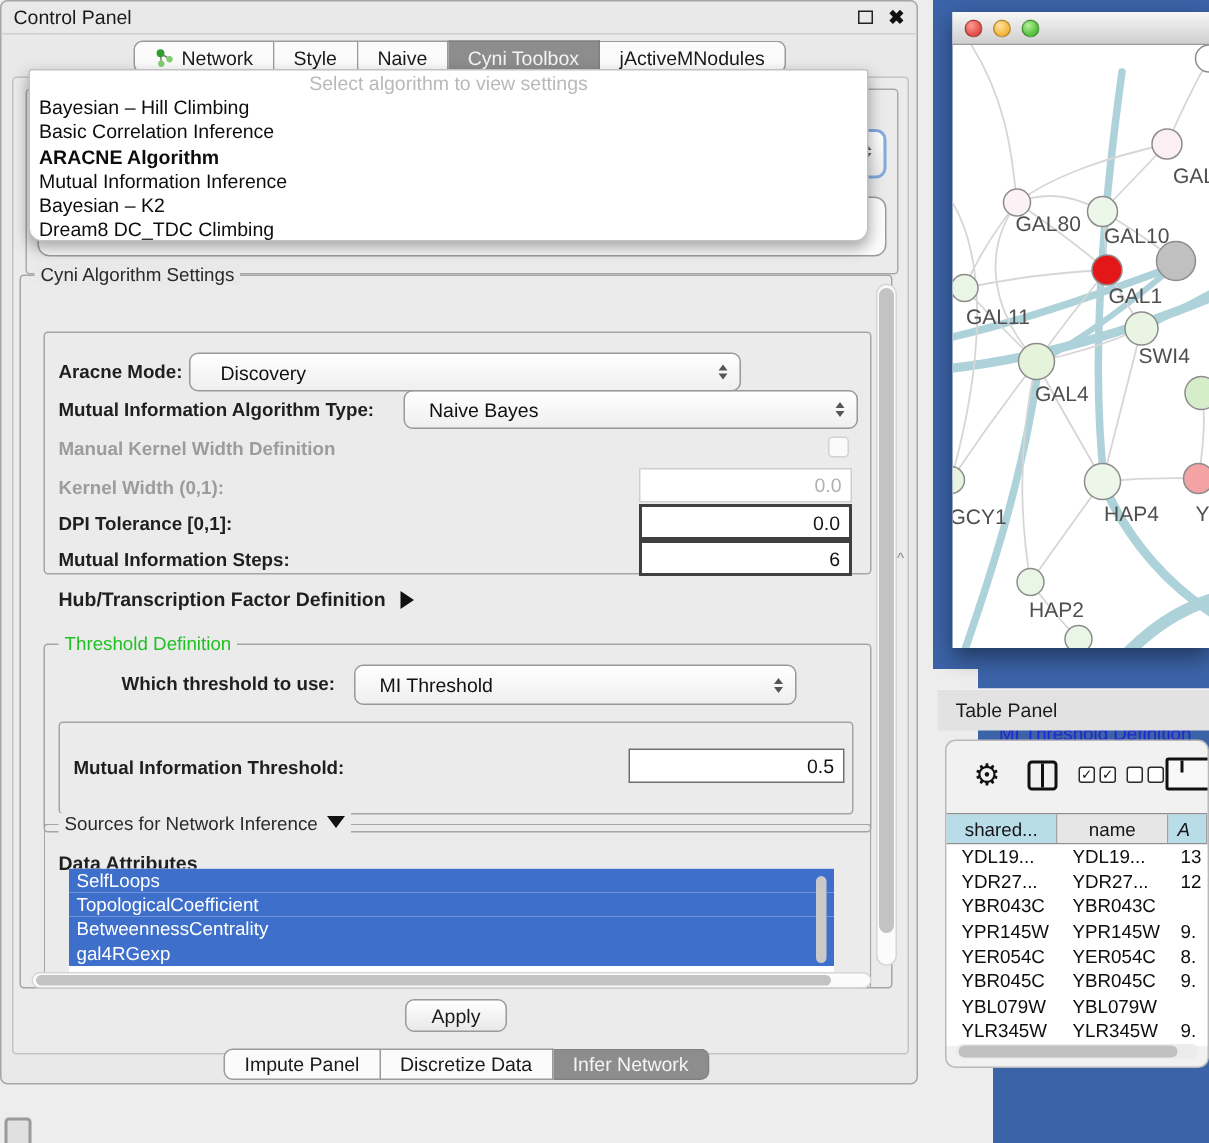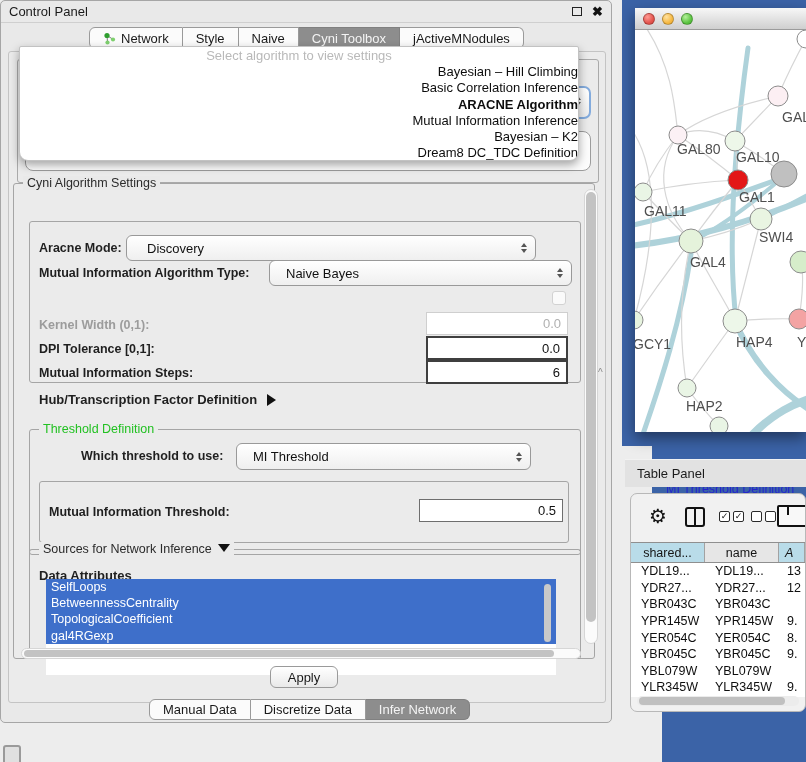--- a/index.html
+++ b/index.html
@@ -38,21 +38,21 @@
        border-radius:7px;background:linear-gradient(#fff,#ededed);}
   .combo-back{position:absolute;left:24px;top:130px;width:566px;height:40px;border:1px solid #9c9c9c;
        border-radius:8px;background:#fcfcfc;display:flex;align-items:center;padding-left:12px;
        font-size:13px;color:#b3b3b3;}
 
   
   .dd{position:absolute;left:18px;top:45px;width:560px;height:115px;background:#fff;z-index:40;
       border:1px solid #c2c2c2;border-radius:2px 2px 9px 9px;box-shadow:0 4px 10px rgba(0,0,0,.35);
       padding-top:1px;overflow:hidden;}
   .dd-ph{text-align:center;font-size:13px;color:#b9b9b9;height:16px;line-height:16px;}
-  .dd-item{font-size:13px;color:#0d0d0d;height:16.3px;line-height:16.3px;padding-left:6px;text-align:right;}
+  .dd-item{font-size:13px;color:#0d0d0d;height:16.3px;line-height:16.3px;padding-left:6px;}
   .dd-item.bold{font-weight:bold;}
 
   
   .group{position:absolute;border:1px solid #a5a5a5;border-radius:3px;}
   .legend{position:absolute;top:-8px;left:9px;background:var(--panel);padding:0 4px;font-size:12.5px;color:#2b2b2b;}
   .legend.win-bg{background:var(--win);}
   .legend.green{color:var(--leg-green);}
   .legend.blue{color:var(--leg-blue);}
 
   .lbl{position:absolute;font-size:12.5px;font-weight:bold;color:#1f1f1f;white-space:nowrap;}
@@ -72,21 +72,21 @@
   .nfield.strong{border:2px solid #3f3f3f;}
   .nfield.soft{border:1px solid #cfcfcf;color:#b0b0b0;}
   .nfield.mid{border:1px solid #6e6e6e;}
   .cb-dis{position:absolute;width:14px;height:14px;border:1px solid #d2d2d2;background:#fafafa;border-radius:3px;}
 
   .arrow-r{display:inline-block;width:0;height:0;border-top:6px solid transparent;border-bottom:6px solid transparent;
       border-left:9px solid #111;margin-left:10px;vertical-align:-2px;}
   .arrow-d{display:inline-block;width:0;height:0;border-left:6px solid transparent;border-right:6px solid transparent;
       border-top:8px solid #111;margin-left:6px;vertical-align:1px;}
 
-  .attr-list{position:absolute;left:45px;top:578px;width:510px;height:96px;background:#fff;overflow:hidden;}
+  .attr-list{position:absolute;left:45px;top:578px;width:510px;height:77px;background:#fff;overflow:hidden;}
   .attr-item{background:var(--sel-blue);color:#fff;font-size:12.5px;height:16.2px;line-height:16.2px;padding-left:5px;}
   .attr-scroll{position:absolute;right:5px;top:5px;width:7px;height:58px;background:#c9c9c9;border-radius:4px;}
 
   
   .vtrack{position:absolute;left:583px;top:188px;width:14px;height:455px;background:#fbfbfb;border:1px solid #d6d6d6;border-radius:7px;}
   .vthumb{position:absolute;left:1px;top:2px;width:10px;height:430px;background:#c3c3c3;border-radius:6px;}
   .htrack{position:absolute;left:20px;top:647px;width:560px;height:11px;background:#fbfbfb;border:1px solid #d6d6d6;border-radius:6px;}
   .hthumb{position:absolute;left:2px;top:1px;width:530px;height:7px;background:#c3c3c3;border-radius:4px;}
 
   .apply{position:absolute;left:269px;top:665px;width:68px;height:22px;border:1px solid #9a9a9a;border-radius:6px;
@@ -195,47 +195,48 @@
     </div>
 
     <div class="dd">
       <div class="dd-ph">Select algorithm to view settings</div>
       <div id="dd-items">
           <div class="dd-item">Bayesian – Hill Climbing</div>
           <div class="dd-item">Basic Correlation Inference</div>
           <div class="dd-item bold">ARACNE Algorithm</div>
           <div class="dd-item">Mutual Information Inference</div>
           <div class="dd-item">Bayesian – K2</div>
-          <div class="dd-item">Dream8 DC_TDC Definition</div>
+          <div class="dd-item">Dream8 DC_TDC Climbing</div>
         </div>
     </div>
 
     <div class="group" style="left:12px;top:182px;width:582px;height:476px;">
       <span class="legend win-bg">Cyni Algorithm Settings</span>
     </div>
 
     <div class="group" style="left:28px;top:220px;width:552px;height:162px;">
       <span class="legend blue">Algorithm Definition</span>
     </div>
     <span class="lbl" style="left:38px;top:240px;">Aracne Mode:</span>
-    <div class="mac-combo" style="left:125px;top:234px;width:410px;height:26px;padding-left:12px;">
+    <div class="mac-combo" style="left:125px;top:234px;width:368px;height:26px;padding-left:12px;">
       <span class="cv">Discovery</span>
       <span class="spin">
           <i class="up"></i>
           <i class="dn"></i>
         </span>
     </div>
     <span class="lbl" style="left:38px;top:265px;">Mutual Information Algorithm Type:</span>
     <div class="mac-combo" style="left:268px;top:259px;width:303px;height:26px;">
       <span class="cv">Naive Bayes</span>
       <span class="spin">
           <i class="up"></i>
           <i class="dn"></i>
         </span>
     </div>
+    <span class="lbl dis" style="left:38px;top:291px;">Manual Kernel Width Definition</span>
     <span class="cb-dis" style="left:551px;top:290px;"></span>
     <span class="lbl dis" style="left:38px;top:317px;">Kernel Width (0,1):</span>
     <div class="nfield soft" style="left:425px;top:311px;width:142px;height:23px;">
       <span>0.0</span>
     </div>
     <span class="lbl" style="left:38px;top:341px;">DPI Tolerance [0,1]:</span>
     <div class="nfield strong" style="left:425px;top:335px;width:142px;height:24px;">
       <span>0.0</span>
     </div>
     <span class="lbl" style="left:38px;top:365px;">Mutual Information Steps:</span>
@@ -266,41 +267,41 @@
       <span>0.5</span>
     </div>
 
     <div class="group" style="left:28px;top:548px;width:552px;height:110px;border-bottom:none;">
       <span class="legend"><span>Sources for Network Inference</span><span class="arrow-d"></span></span>
     </div>
     <span class="lbl" style="left:38px;top:567px;font-size:13px;">Data Attributes</span>
     <div class="attr-list">
       <div id="attr-items">
           <div class="attr-item">SelfLoops</div>
+          <div class="attr-item">TopologicalCoefficient</div>
           <div class="attr-item">BetweennessCentrality</div>
-          <div class="attr-item">TopologicalCoefficient</div>
           <div class="attr-item">gal4RGexp</div>
         </div>
       <span class="attr-scroll"></span>
     </div>
 
     <div class="vtrack">
         <div class="vthumb"></div>
       </div>
     <div class="htrack">
         <div class="hthumb"></div>
       </div>
 
     <div class="apply">
       <span>Apply</span>
     </div>
 
     <div class="tabbar" style="left:148px;top:698px;height:21px;">
       <div class="tab">
-        <span>Manual Data</span>
+        <span>Impute Panel</span>
       </div>
       <div class="tab">
         <span>Discretize Data</span>
       </div>
       <div class="tab sel">
         <span>Infer Network</span>
       </div>
     </div>
 
     <span class="splitter">^</span>

